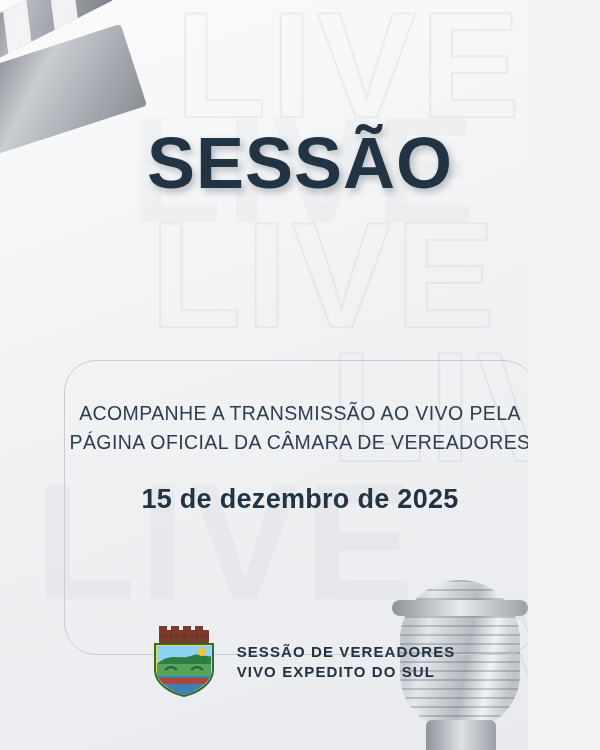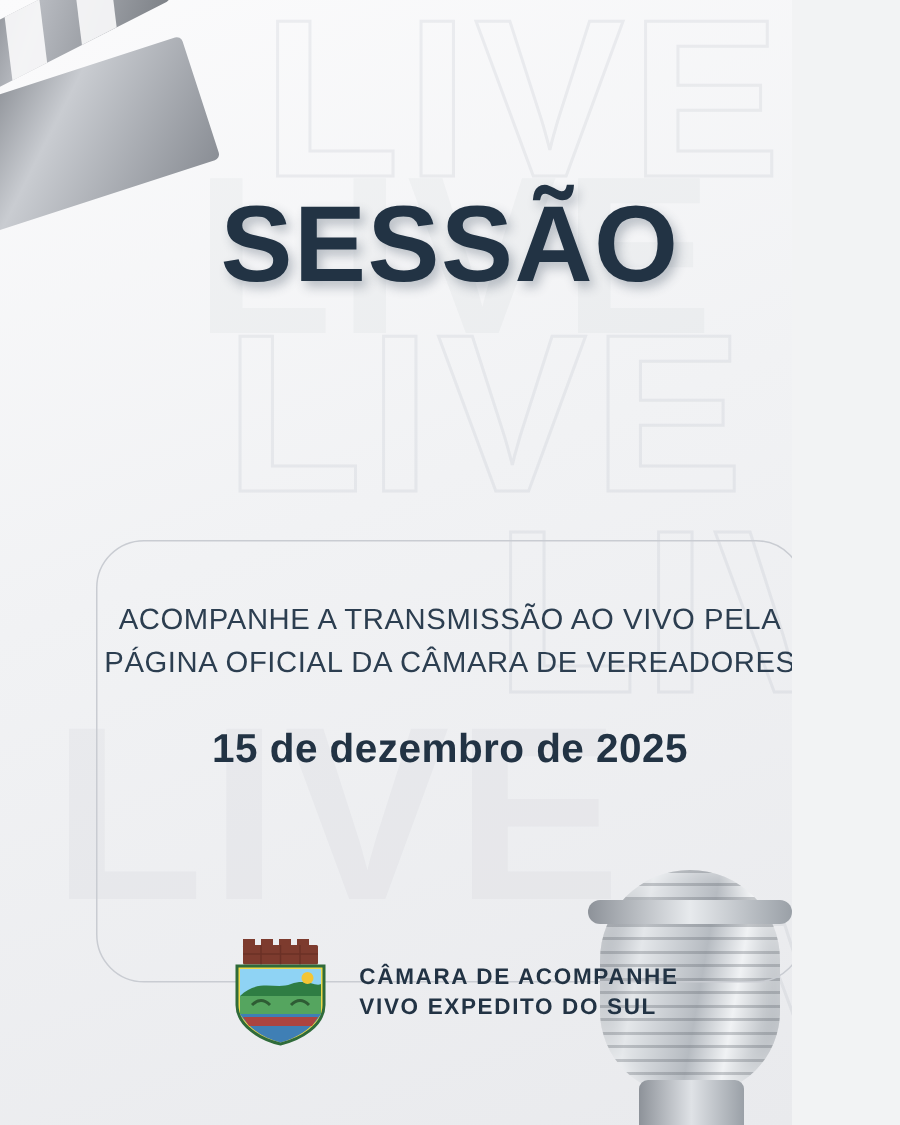--- a/index.html
+++ b/index.html
@@ -261,18 +261,18 @@
         <path d="M12 38 H66 V50 H12 Z" fill="#55a55f"></path>
         <path d="M12 50 H66 C60 60 50 66 39 69 C28 66 18 60 12 50 Z" fill="#3f7fb5"></path>
 
         <path d="M20 44 q6 -6 12 0" stroke="#2e5c34" stroke-width="2" fill="none"></path>
         <path d="M46 44 q6 -6 12 0" stroke="#2e5c34" stroke-width="2" fill="none"></path>
 
         <path d="M14 52 H64 L60 58 H18 Z" fill="#c0392b" opacity="0.85"></path>
       </svg>
     </div>
     <div class="footer-text">
-      <div>CÂMARA DE ACOMPANHE</div>
+      <div>SESSÃO DE VEREADORES</div>
       <div>VIVO EXPEDITO DO SUL</div>
     </div>
   </div>
 
 </div>
 
 </body></html>

